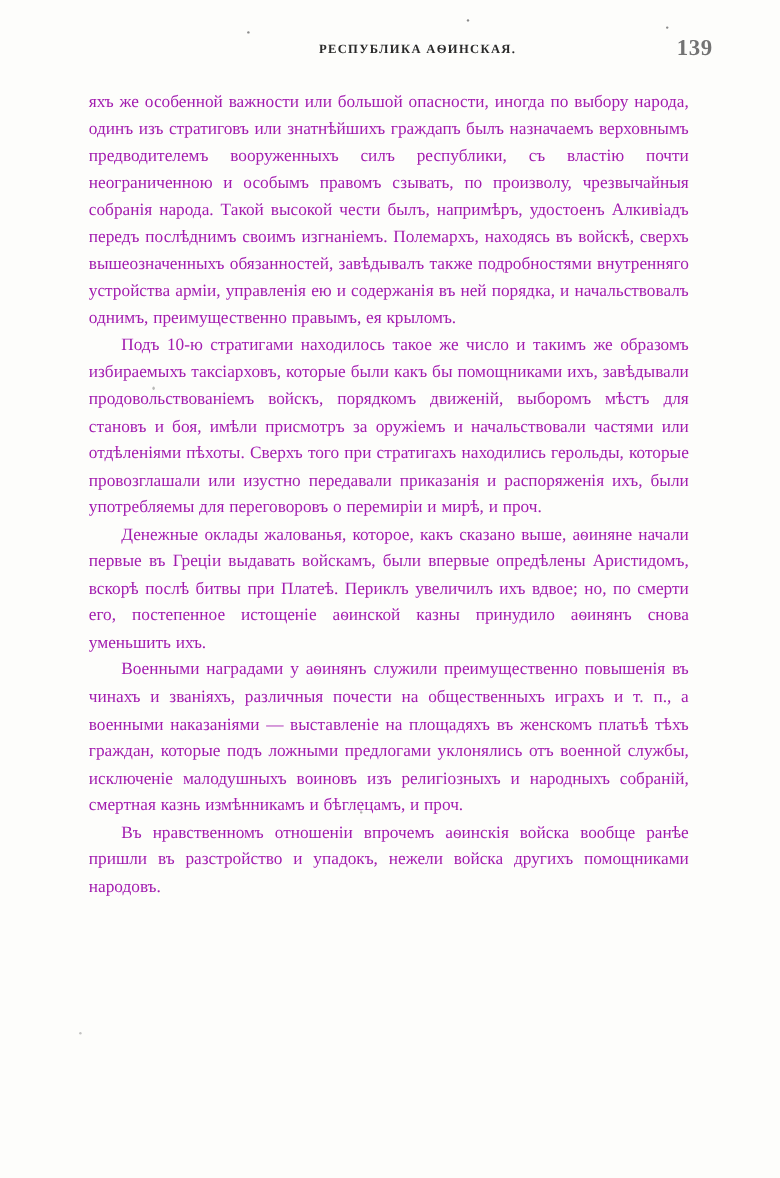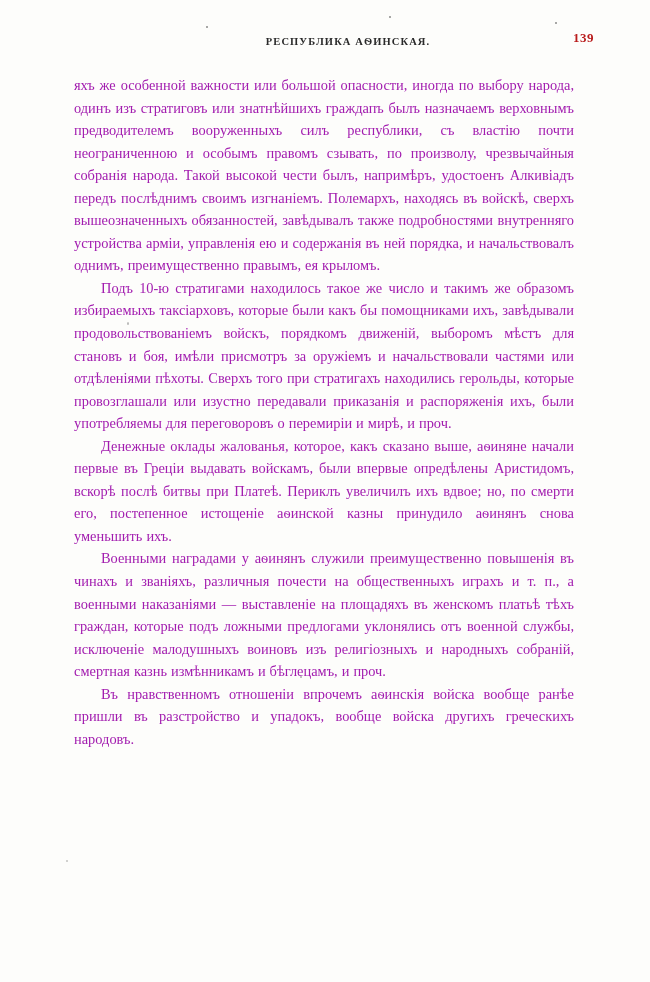--- a/index.html
+++ b/index.html
@@ -38,23 +38,23 @@
     letter-spacing: 1.1px;
     font-weight: bold;
     color: #2a2a2a;
     text-transform: uppercase;
     padding-left: 30px;
   }
   .folio {
     position: absolute;
     right: 0;
     top: -6px;
-    font-size: 13px;
+    font-size: 19px;
     font-weight: bold;
-    color: #b91c1c;
+    color: #737373;
     letter-spacing: 0.5px;
   }
   .body-text {
     position: absolute;
     top: 74px;
     left: 74px;
     width: 500px;
   }
   p.para {
     margin: 0 0 0 0;
@@ -96,16 +96,16 @@
   <div class="header">
     <div class="running-title">Республика аѳинская.</div>
     <div class="folio">139</div>
   </div>
 
   <div class="body-text">
     <p class="para first">яхъ же особенной важности или большой опасности, иногда по выбору народа, одинъ изъ стратиговъ или знатнѣйшихъ граждапъ былъ назначаемъ верховнымъ предводителемъ вооруженныхъ силъ республики, съ властію почти неограниченною и особымъ правомъ сзывать, по произволу, чрезвычайныя собранія народа. Такой высокой чести былъ, напримѣръ, удостоенъ Алкивіадъ передъ послѣднимъ своимъ изгнаніемъ. Полемархъ, находясь въ войскѣ, сверхъ вышеозначенныхъ обязанностей, завѣдывалъ также подробностями внутренняго устройства арміи, управленія ею и содержанія въ ней порядка, и начальствовалъ однимъ, преимущественно правымъ, ея крыломъ.</p>
     <p class="para">Подъ 10-ю стратигами находилось такое же число и такимъ же образомъ избираемыхъ таксіарховъ, которые были какъ бы помощниками ихъ, завѣдывали продовольствованіемъ войскъ, порядкомъ движеній, выборомъ мѣстъ для становъ и боя, имѣли присмотръ за оружіемъ и начальствовали частями или отдѣленіями пѣхоты. Сверхъ того при стратигахъ находились герольды, которые провозглашали или изустно передавали приказанія и распоряженія ихъ, были употребляемы для переговоровъ о перемиріи и мирѣ, и проч.</p>
     <p class="para">Денежные оклады жалованья, которое, какъ сказано выше, аѳиняне начали первые въ Греціи выдавать войскамъ, были впервые опредѣлены Аристидомъ, вскорѣ послѣ битвы при Платеѣ. Периклъ увеличилъ ихъ вдвое; но, по смерти его, постепенное истощеніе аѳинской казны принудило аѳинянъ снова уменьшить ихъ.</p>
     <p class="para">Военными наградами у аѳинянъ служили преимущественно повышенія въ чинахъ и званіяхъ, различныя почести на общественныхъ играхъ и т. п., а военными наказаніями — выставленіе на площадяхъ въ женскомъ платьѣ тѣхъ граждан, которые подъ ложными предлогами уклонялись отъ военной службы, исключеніе малодушныхъ воиновъ изъ религіозныхъ и народныхъ собраній, смертная казнь измѣнникамъ и бѣглецамъ, и проч.</p>
-    <p class="para">Въ нравственномъ отношеніи впрочемъ аѳинскія войска вообще ранѣе пришли въ разстройство и упадокъ, вообще войска другихъ греческихъ народовъ.</p>
+    <p class="para">Въ нравственномъ отношеніи впрочемъ аѳинскія войска вообще ранѣе пришли въ разстройство и упадокъ, нежели войска другихъ помощниками народовъ.</p>
   </div>
 
 </div>
 
 </body></html>

